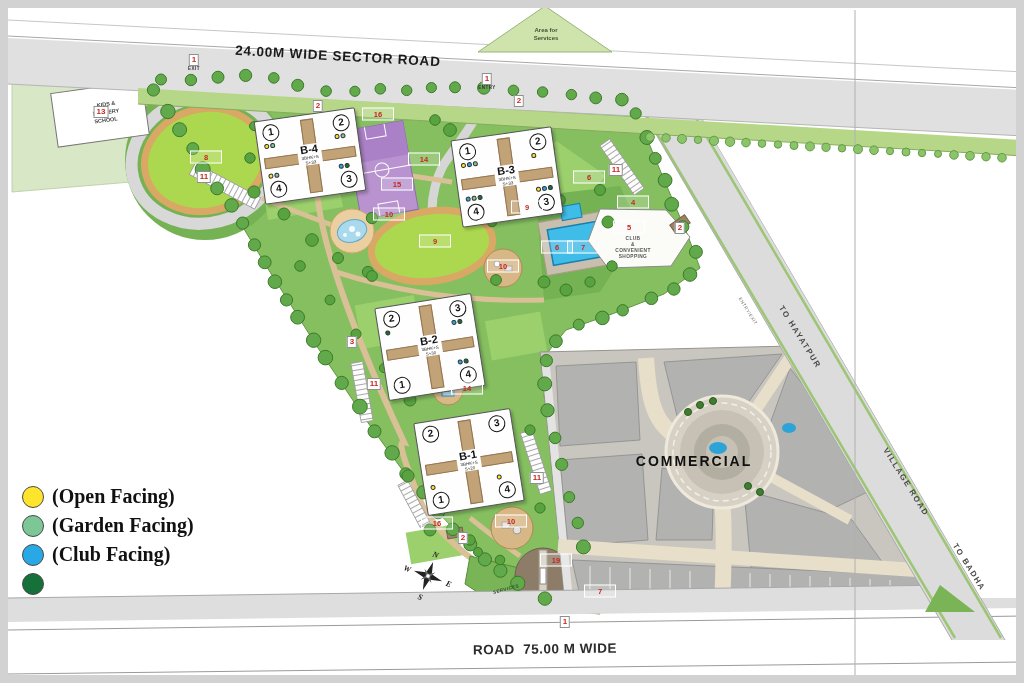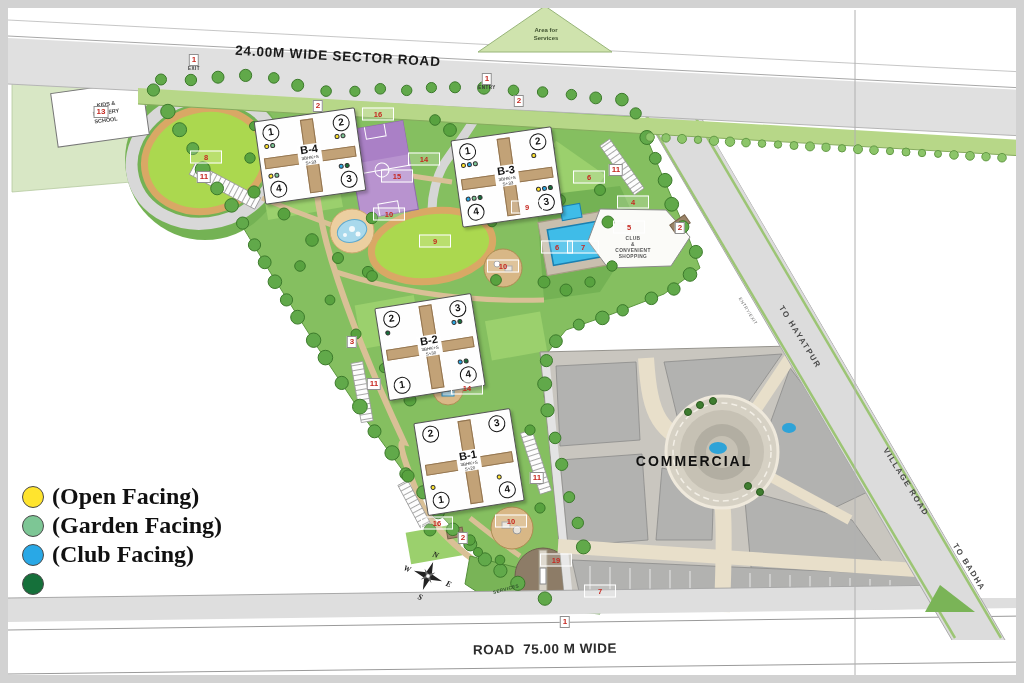--- a/index.html
+++ b/index.html
@@ -39,21 +39,21 @@
   .dots{position:absolute;display:flex;gap:1px;z-index:2;}
   .dot{width:5px;height:5px;border-radius:50%;border:.5px solid #333;box-sizing:border-box;}
   .blabel{position:absolute;left:0;right:0;top:50%;transform:translateY(-50%);text-align:center;z-index:2;}
   .chip{display:inline-block;background:#fff;padding:0 3px;}
   .bname{font:bold 11px/11px "Liberation Sans",sans-serif;color:#111;}
   .bsub{font:4.5px/5px "Liberation Sans",sans-serif;color:#333;}
   
   #legend{position:absolute;left:22px;top:482px;z-index:5;}
   .lrow{display:flex;align-items:center;height:29px;}
   .lsw{width:22px;height:22px;border-radius:50%;border:1.5px solid #4a4a4a;margin-right:8px;box-sizing:border-box;}
-  .ltx{font-family:"Liberation Serif",serif;font-size:24px;font-weight:bold;color:#111;}
+  .ltx{font-family:"Liberation Serif",serif;font-size:20px;font-weight:bold;color:#111;}
 </style>
 </head>
 <body>
 
 <div id="stage">
 <svg id="svg" width="1024" height="683" viewBox="0 0 1024 683">
   <defs>
     <pattern id="hp" width="5" height="10" patternUnits="userSpaceOnUse">
       <rect width="5" height="10" fill="#fdfdfd"></rect>
       <line x1="2.5" y1="0" x2="2.5" y2="10" stroke="#a8a8a8" stroke-width="1"></line>
@@ -546,21 +546,21 @@
       <div class="marker outline" style="left: 503px; top: 266px;">10</div>
       <div class="marker outline" style="left: 511px; top: 521px;">10</div>
       <div class="marker" style="left: 204px; top: 177px;">11</div>
       <div class="marker" style="left: 616px; top: 170px;">11</div>
       <div class="marker" style="left: 374px; top: 384px;">11</div>
       <div class="marker" style="left: 537px; top: 478px;">11</div>
       <div class="marker outline" style="left: 556px; top: 560px;">19</div>
       <div class="marker" style="left: 101px; top: 112px;">13</div>
       <div class="marker outline" style="left: 424px; top: 159px;">14</div>
       <div class="marker outline" style="left: 467px; top: 388px;">14</div>
-      <div class="marker outline" style="left: 397px; top: 176px;">15</div>
+      <div class="marker outline" style="left: 397px; top: 184px;">15</div>
       <div class="marker outline" style="left: 378px; top: 114px;">16</div>
       <div class="marker outline" style="left: 437px; top: 523px;">16</div>
     </div>
 
 <div class="lab sector" style="left:338px;top:56px">24.00M WIDE SECTOR ROAD</div>
 <div class="lab bottomroad" style="left:545px;top:649px">ROAD  75.00 M WIDE</div>
 <div class="lab comm" style="left:694px;top:461px">COMMERCIAL</div>
 <div class="lab roadlab rot58" style="left:800px;top:337px">TO HAYATPUR</div>
 <div class="lab roadlab rot58" style="left:906px;top:482px">VILLAGE ROAD</div>
 <div class="lab roadlab rot58" style="left:969px;top:567px">TO BADHA</div>

